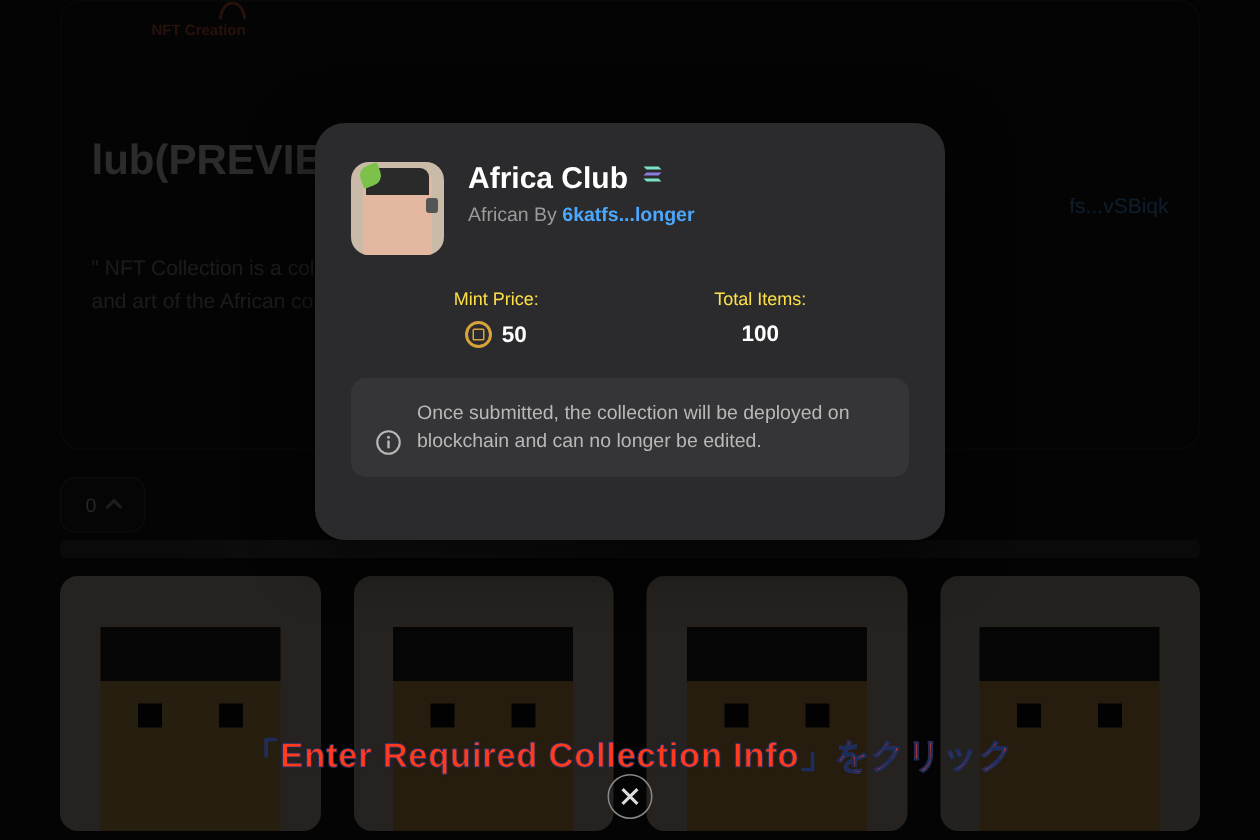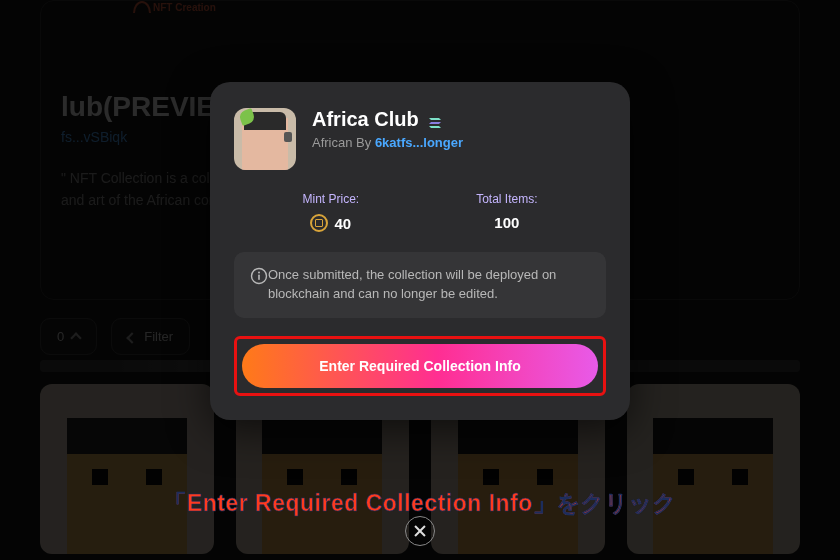--- a/index.html
+++ b/index.html
@@ -19,24 +19,23 @@
     inset: 0;
     padding: 0 40px;
     opacity: 0.35;
     filter: blur(0.3px);
   }
   .bg-logo {
     position: absolute;
     top: 0px;
     left: 60px;
     display: flex;
-    flex-direction: row;
+    flex-direction: column;
     align-items: flex-end;
     gap: 2px;
-    margin-left: 32px;
   }
   .bg-logo-circle {
     width: 18px; height: 12px;
     border-radius: 50% 50% 0 0 / 100% 100% 0 0;
     border: 2px solid #e85a3a;
     border-bottom: none;
   }
   .bg-logo-text {
     color: #e85a3a;
     font-size: 10px;
@@ -55,20 +54,21 @@
   .bg-title {
     font-size: 28px;
     font-weight: 800;
     color: #fff;
   }
   .bg-link {
     color: #4aa8ff;
     font-size: 14px;
     margin-top: 6px;
     display: block;
+    text-align: right;
   }
   .bg-desc {
     color: #9a9a9a;
     font-size: 14px;
     margin-top: 22px;
     line-height: 1.6;
     max-width: 520px;
   }
 
   .bg-filter-row {
@@ -225,21 +225,21 @@
   .av-ear {
     position: absolute;
     top: 24px; right: 4px;
     width: 8px; height: 10px;
     background: #555;
     border-radius: 2px;
   }
   .col-info { flex: 1; }
   .col-name-row {
     display: flex;
-    align-items: flex-end;
+    align-items: flex-start;
     gap: 8px;
   }
   .col-name {
     font-size: 20px;
     font-weight: 800;
   }
   .chain-icon {
     width: 16px; height: 16px;
     display: inline-block;
   }
@@ -257,21 +257,21 @@
     display: flex;
     justify-content: space-around;
     margin-bottom: 20px;
     padding: 0 10px;
   }
   .stat {
     text-align: center;
   }
   .stat-label {
     font-size: 12px;
-    color: #c4b5fd;
+    color: #fde047;
     margin-bottom: 8px;
   }
   .stat-val {
     display: flex;
     align-items: center;
     justify-content: center;
     gap: 6px;
     font-size: 15px;
     font-weight: 800;
   }
@@ -289,22 +289,22 @@
     width: 6px; height: 6px;
     border: 1.5px solid #d8a43a;
     border-radius: 1px;
   }
 
   .info-box {
     background: rgba(255,255,255,0.05);
     border-radius: 10px;
     padding: 14px 16px;
     display: flex;
-    gap: 0;
-    align-items: flex-start;
+    gap: 10px;
+    align-items: flex-end;
     margin-bottom: 18px;
   }
   .info-icon-wrap {
     width: 18px; height: 18px;
     flex-shrink: 0;
     margin-top: 1px;
   }
   .info-text {
     font-size: 13px;
     color: #b8b8b8;
@@ -388,24 +388,20 @@
       <span>" NFT Collection is a coll</span><br>
       <span>and art of the African con</span>
     </div>
   </div>
 
   <div class="bg-filter-row">
     <div class="bg-pill">
       <span>0</span>
       <span class="bg-chevron"></span>
     </div>
-    <div class="bg-pill">
-      <span class="bg-chevron left"></span>
-      <span>Filter</span>
-    </div>
   </div>
 
   <div class="bg-strip"></div>
 
   <div class="nft-row">
     <div class="nft-card c1">
         <div class="pix-face">
           <div class="pix-hair"></div>
         </div>
       </div>
@@ -457,21 +453,21 @@
         <span class="creator-link">6katfs...longer</span>
       </div>
     </div>
   </div>
 
   <div class="stats-row">
     <div class="stat">
       <div class="stat-label">Mint Price:</div>
       <div class="stat-val">
         <span class="coin-icon"></span>
-        <span>40</span>
+        <span>50</span>
       </div>
     </div>
     <div class="stat">
       <div class="stat-label">Total Items:</div>
       <div class="stat-val">
         <span>100</span>
       </div>
     </div>
   </div>
 
@@ -479,22 +475,19 @@
     <span class="info-icon-wrap">
       <svg viewBox="0 0 18 18">
           <circle cx="9" cy="9" r="7.5" fill="none" stroke="#b8b8b8" stroke-width="1.4"></circle>
           <circle cx="9" cy="5.5" r="1" fill="#b8b8b8"></circle>
           <rect x="8.2" y="7.5" width="1.6" height="5.5" rx="0.8" fill="#b8b8b8"></rect>
         </svg>
     </span>
     <div class="info-text">Once submitted, the collection will be deployed on blockchain and can no longer be edited.</div>
   </div>
 
-  <div class="cta-wrap">
-    <button class="cta">Enter Required Collection Info</button>
-  </div>
 </div>
 
 <button class="close-btn">
   <span class="close-x"></span>
 </button>
 
 <div class="annotation">「Enter Required Collection Info」をクリック</div>
 
 </body></html>

